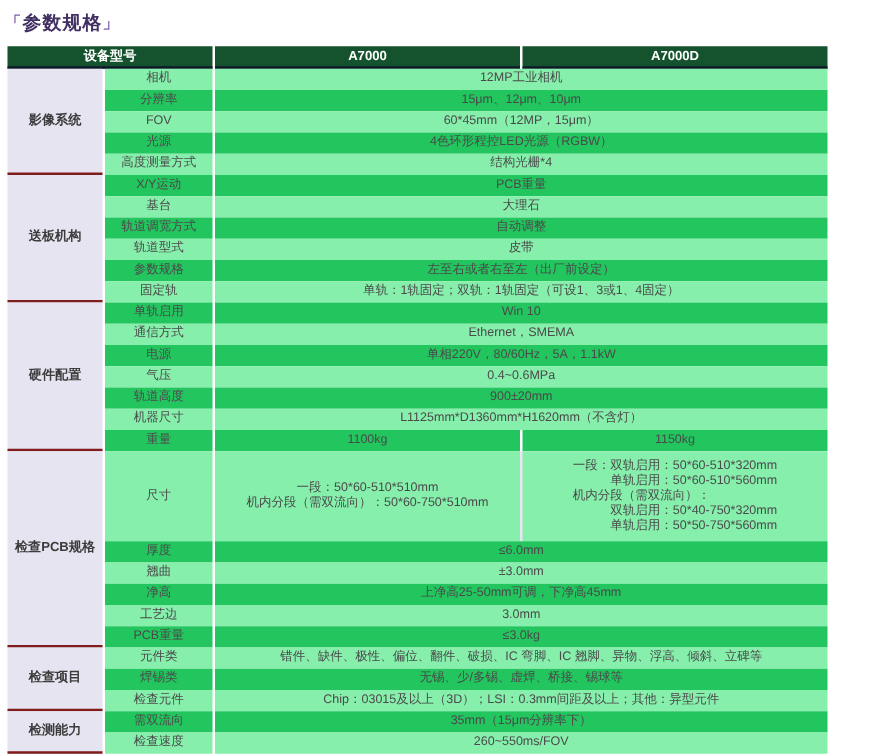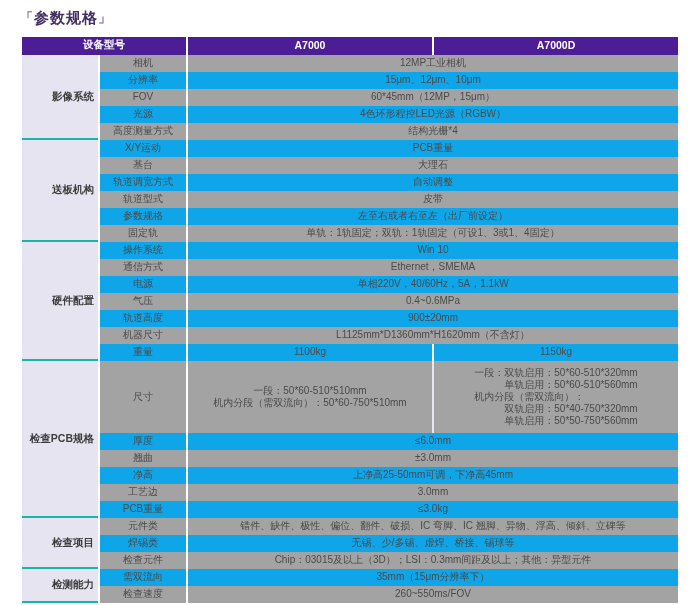--- a/index.html
+++ b/index.html
@@ -1,36 +1,36 @@
 <!DOCTYPE html>
 <html><head>
 <meta charset="utf-8">
 <style>
   * { box-sizing: border-box; }
   html,body { margin:0; padding:0; background:#fff; }
   body { font-family:"Liberation Sans", sans-serif; color:#4a4a4a; }
-  .page { width:700px; height:605px; padding:9px 18px 0 20px; overflow:hidden; position:relative; background:#fff; }
+  .page { width:700px; height:605px; padding:9px 18px 0 4px; overflow:hidden; position:relative; background:#fff; }
 
   .title { margin:0 0 9px 0; font-size:15px; font-weight:bold; color:#413061; letter-spacing:1px; }
   .title .bracket { color:#7e5fae; font-size:13px; position:relative; top:-1px; }
 
   table.spec { border-collapse:separate; border-spacing:2px 0; table-layout:fixed; font-size:10px; }
   col.c-cat { width:76px; }
   col.c-lbl { width:86px; }
   col.c-va  { width:244px; }
   col.c-vb  { width:244px; }
 
-  th { background:#4c1d95; color:#ffffff; font-weight:bold; height:18px; font-size:10.5px;
-       border-bottom:2px solid #4c1d95; padding:0 4px; }
+  th { background:#14532d; color:#ffffff; font-weight:bold; height:18px; font-size:10.5px;
+       border-bottom:2px solid #0f172a; padding:0 4px; }
 
   td { text-align:center; height:17px; padding:0 4px; line-height:1.25; }
   td.cat { background:#e7e4f1; font-weight:bold; color:#3c3c3c; font-size:10.5px;
-           border-bottom:2px solid #14b8a6;text-align:right; }
-  tr.lt td.lbl, tr.lt td.val { background:#0ea5e9; }
-  tr.wh td.lbl, tr.wh td.val { background:#a3a3a3; }
+           border-bottom:2px solid #7f1d1d; }
+  tr.lt td.lbl, tr.lt td.val { background:#22c55e; }
+  tr.wh td.lbl, tr.wh td.val { background:#86efac; }
 
   tr.dims td { height:auto; }
   tr.dims td.val { padding:6px 4px; line-height:12px;margin-top:28px; }
   td.dims-b { box-shadow:-2px 0 0 0 #e9e6f2; }
   .db { display:inline-block; text-align:left; }
   .ln { line-height:12px; }
   .ind { padding-left:30px; }
 </style>
 </head>
 <body>
@@ -98,30 +98,30 @@
         <td class="lbl">参数规格</td>
         <td class="val" colspan="2">左至右或者右至左（出厂前设定）</td>
       </tr>
       <tr class="wh">
         <td class="lbl">固定轨</td>
         <td class="val" colspan="2">单轨：1轨固定；双轨：1轨固定（可设1、3或1、4固定）</td>
       </tr>
 
       <tr class="lt">
         <td class="cat" rowspan="7">硬件配置</td>
-        <td class="lbl">操作系统</td>
+        <td class="lbl">单轨启用</td>
         <td class="val" colspan="2">Win 10</td>
       </tr>
       <tr class="wh">
         <td class="lbl">通信方式</td>
         <td class="val" colspan="2">Ethernet，SMEMA</td>
       </tr>
       <tr class="lt">
         <td class="lbl">电源</td>
-        <td class="val" colspan="2">单相220V，40/60Hz，5A，1.1kW</td>
+        <td class="val" colspan="2">单相220V，80/60Hz，5A，1.1kW</td>
       </tr>
       <tr class="wh">
         <td class="lbl">气压</td>
         <td class="val" colspan="2">0.4~0.6MPa</td>
       </tr>
       <tr class="lt">
         <td class="lbl">轨道高度</td>
         <td class="val" colspan="2">900±20mm</td>
       </tr>
       <tr class="wh">

